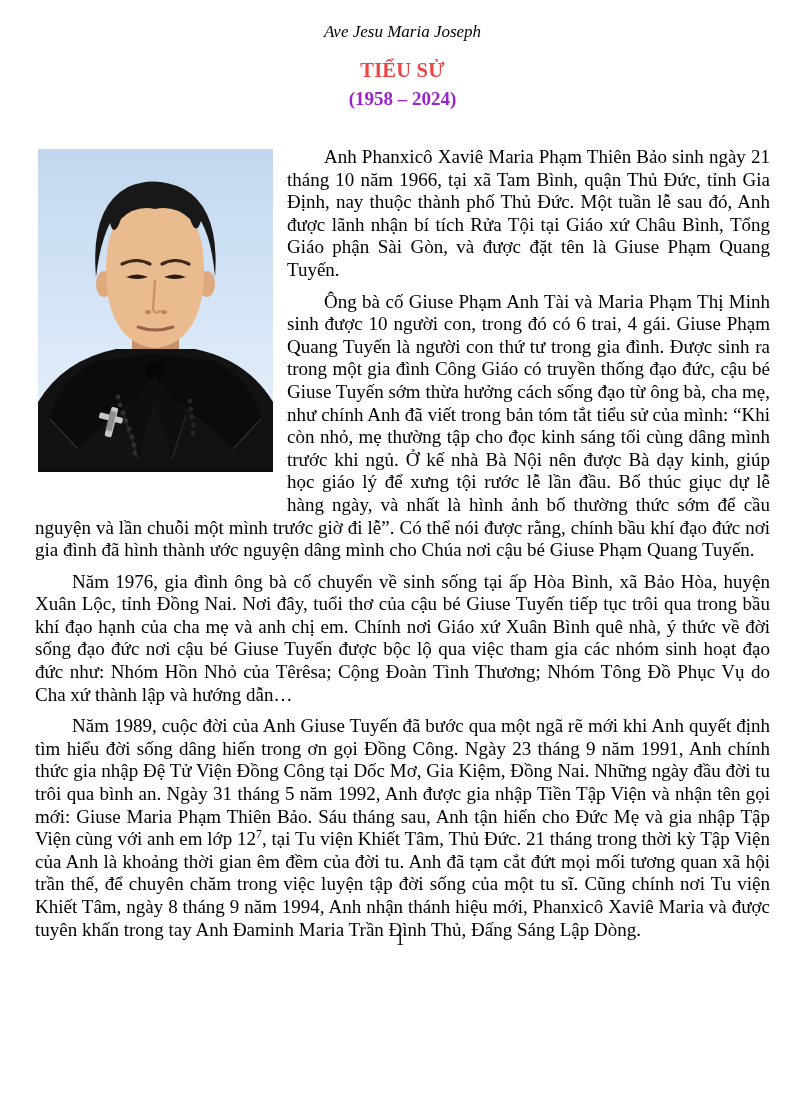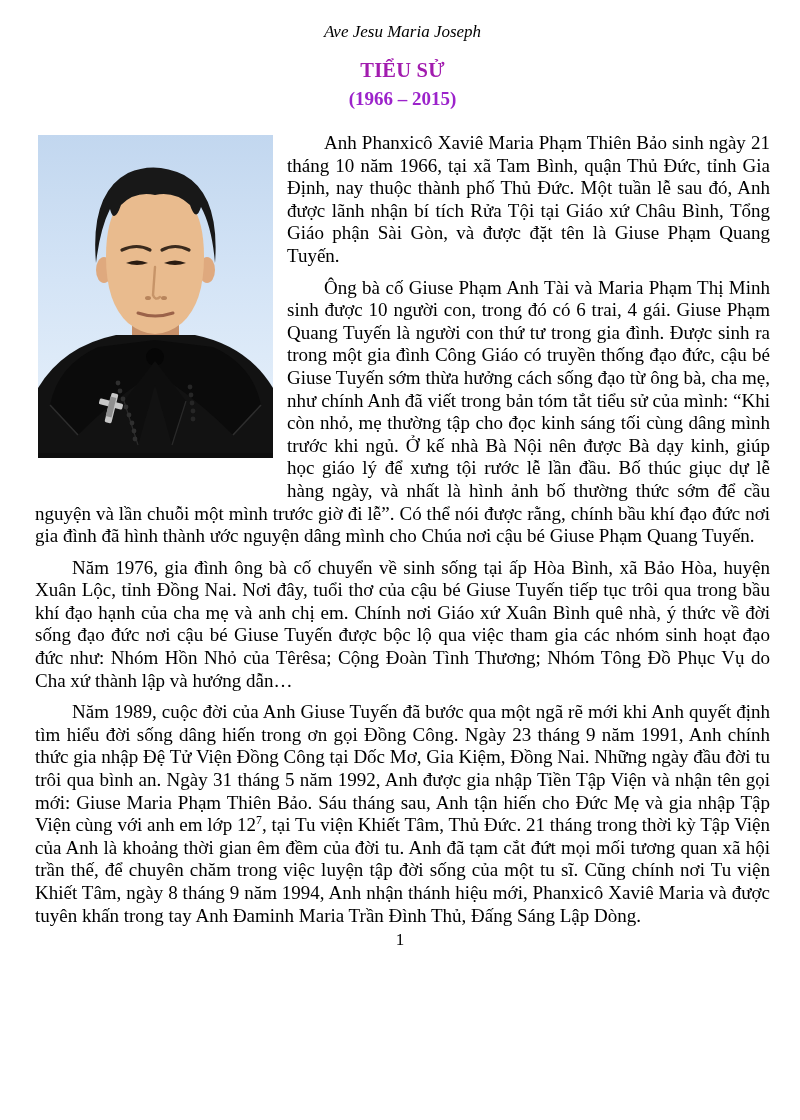--- a/index.html
+++ b/index.html
@@ -15,36 +15,36 @@
     padding: 22px 30px 16px 35px;
   }
   .motto {
     text-align: center;
     font-style: italic;
     font-size: 17px;
     line-height: 20px;
   }
   .title-block { margin-top: 14px; text-align: center; }
   .title-line {
-    color: #a21caf;
+    color: #ef4444;
     font-weight: bold;
     font-size: 20.5px;
     line-height: 28px;
     letter-spacing: 0.2px;
   }
   .years-line {
     color: #9c23cb;
     font-weight: bold;
     font-size: 19px;
     line-height: 26px;
     margin-top: 2px;
     text-align: center;
   }
   .body-block {
-    margin-top: 20px;
+    margin-top: 34px;
     font-size: 19px;
     line-height: 22.6px;
     text-align: justify;
   }
   .photo-wrap {
     float: left;
     width: 235px;
     height: 323px;
     margin: 3px 14px 24px 3px;
   }
@@ -66,21 +66,21 @@
 </style>
 </head>
 <body>
 
 <div class="page">
 
   <div class="motto">Ave Jesu Maria Joseph</div>
 
   <div class="title-block">
     <div class="title-line">TIỂU SỬ</div>
-    <div class="years-line">(1966 – 2015)</div>
+    <div class="years-line">(1958 – 2024)</div>
   </div>
 
   <div class="body-block">
 
     <div class="photo-wrap">
       <svg viewBox="0 0 235 323" xmlns="http://www.w3.org/2000/svg">
         <defs>
           <linearGradient id="bgblue" x1="0" y1="0" x2="0" y2="1">
             <stop offset="0" stop-color="#c2d7ef"></stop>
             <stop offset="0.45" stop-color="#d4e4f6"></stop>

